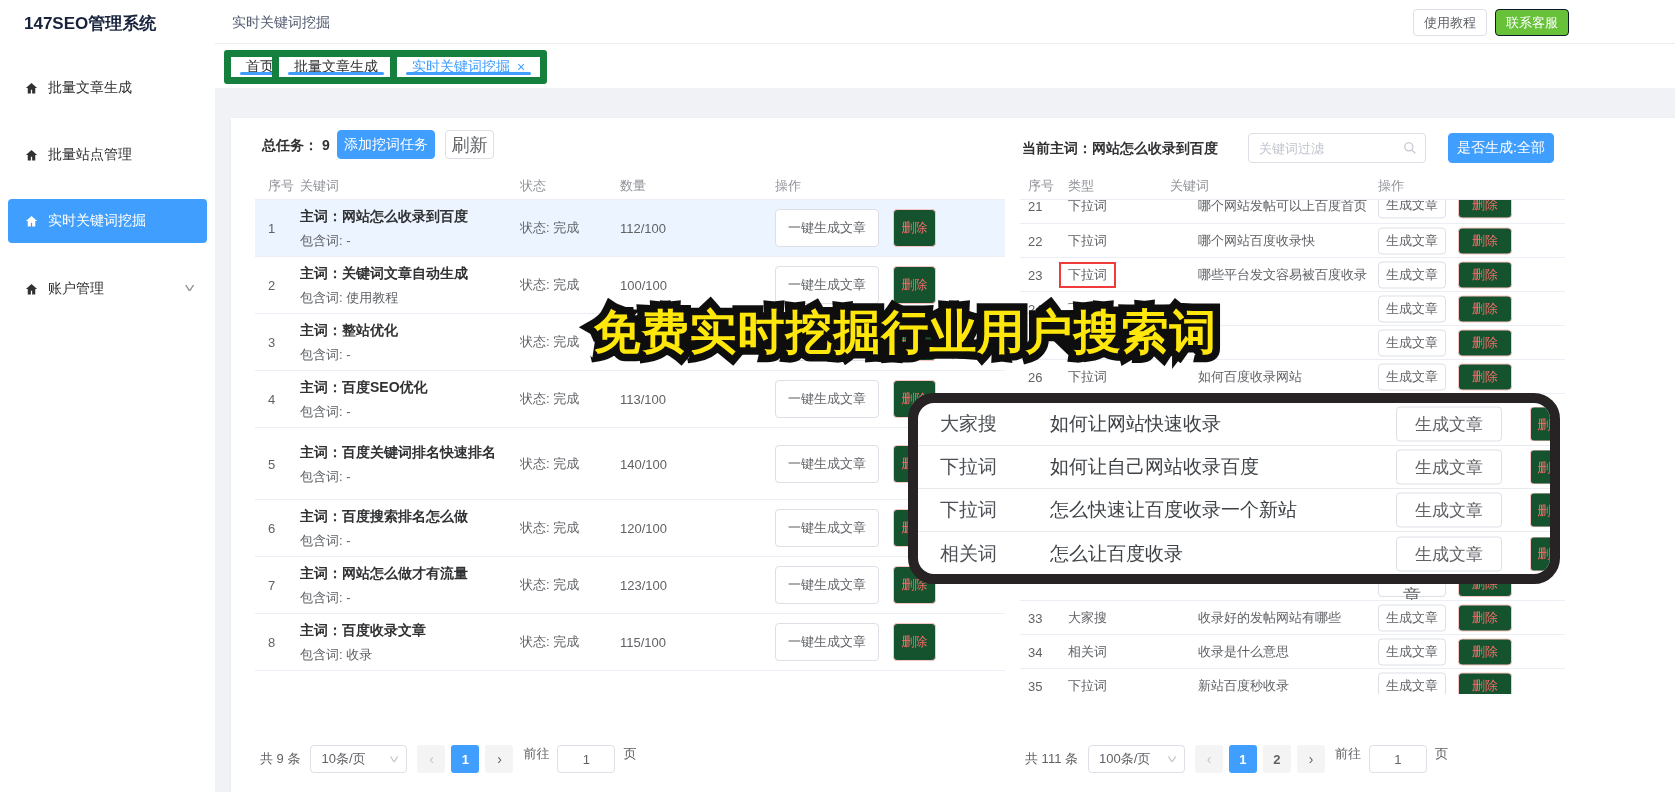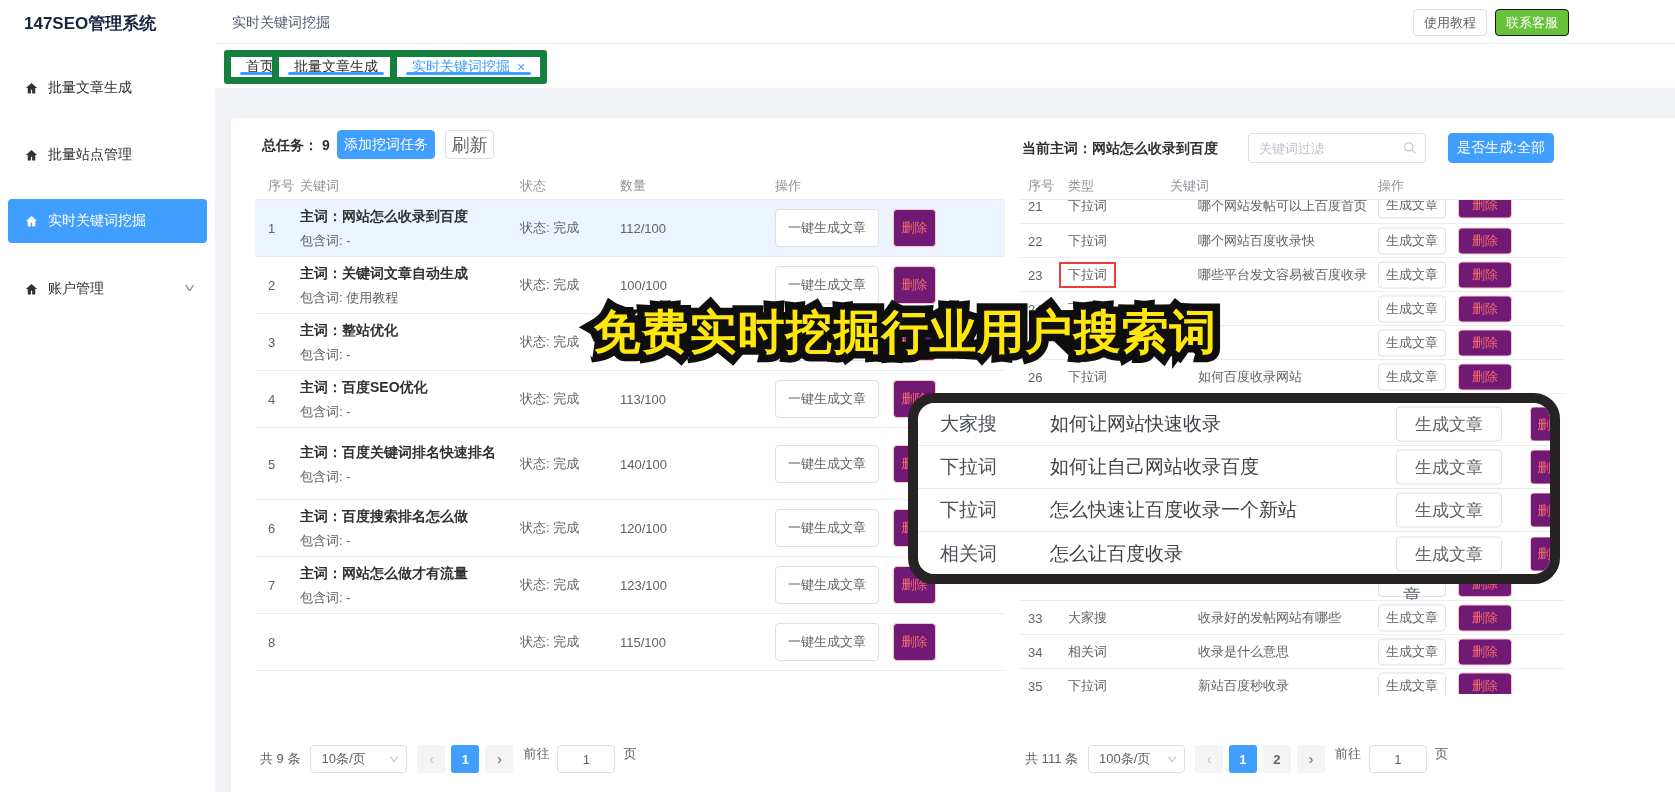--- a/index.html
+++ b/index.html
@@ -74,21 +74,21 @@
   .t-row.hl { background:#ecf5ff; }
   .cell { position:absolute; top:50%; transform:translateY(-50%); font-size:13px; color:#606266; }
   .c-no { left:13px; }
   .c-kw { left:45px; width:208px; }
   .c-kw .main { font-size:14px; font-weight:bold; color:#303133; line-height:19px; }
   .c-kw .sub { font-size:13px; color:#606266; margin-top:6px; }
   .c-status { left:265px; }
   .c-qty { left:365px; }
   .c-act { left:520px; width:104px; height:38px; font-size:13px; }
   .c-del { left:638px; width:43px; height:38px; }
-  .btn-del { background:#701a75; border:1px solid #fbc4c4; color:#f56c6c; border-radius:4px;
+  .btn-del { background:#14532d; border:1px solid #fbc4c4; color:#f56c6c; border-radius:4px;
     font-size:13px; display:flex; align-items:center; justify-content:center; cursor:pointer; }
 
   .k-rows-a { top:70px; }
   .k-rows-b { top:470px; height:94px; overflow:hidden; border-top:1px solid #ebeef5; }
   .k-row { height:34px; }
   .k-row.cut-top { height:24px; overflow:hidden; }
   .k-row.cut-top .cell { top:40%; transform:translateY(-65%); }
   .k-no { left:8px; }
   .k-type { left:48px; }
   .k-type.boxed { border:2px solid #f13b3b; padding:2px 7px; margin-left:-9px; }
@@ -280,20 +280,24 @@
       <div class="main">主词：网站怎么做才有流量</div>
       <div class="sub">包含词: -</div>
     </div>
     <span class="cell c-status">状态: 完成</span>
     <span class="cell c-qty">123/100</span>
     <button class="cell c-act btn-plain">一键生成文章</button>
     <button class="cell c-del btn-del">删除</button>
   </div>
       <div class="row t-row">
     <span class="cell c-no">8</span>
+    <div class="cell c-kw">
+      <div class="main">主词：百度收录文章</div>
+      <div class="sub">包含词: 收录</div>
+    </div>
     <span class="cell c-status">状态: 完成</span>
     <span class="cell c-qty">115/100</span>
     <button class="cell c-act btn-plain">一键生成文章</button>
     <button class="cell c-del btn-del">删除</button>
   </div>
     </div>
 
   <div class="pager" id="task-pager">
       <div class="pager-inner" style="display:flex;align-items:center;gap:10px">
     <span>共 9 条</span>

